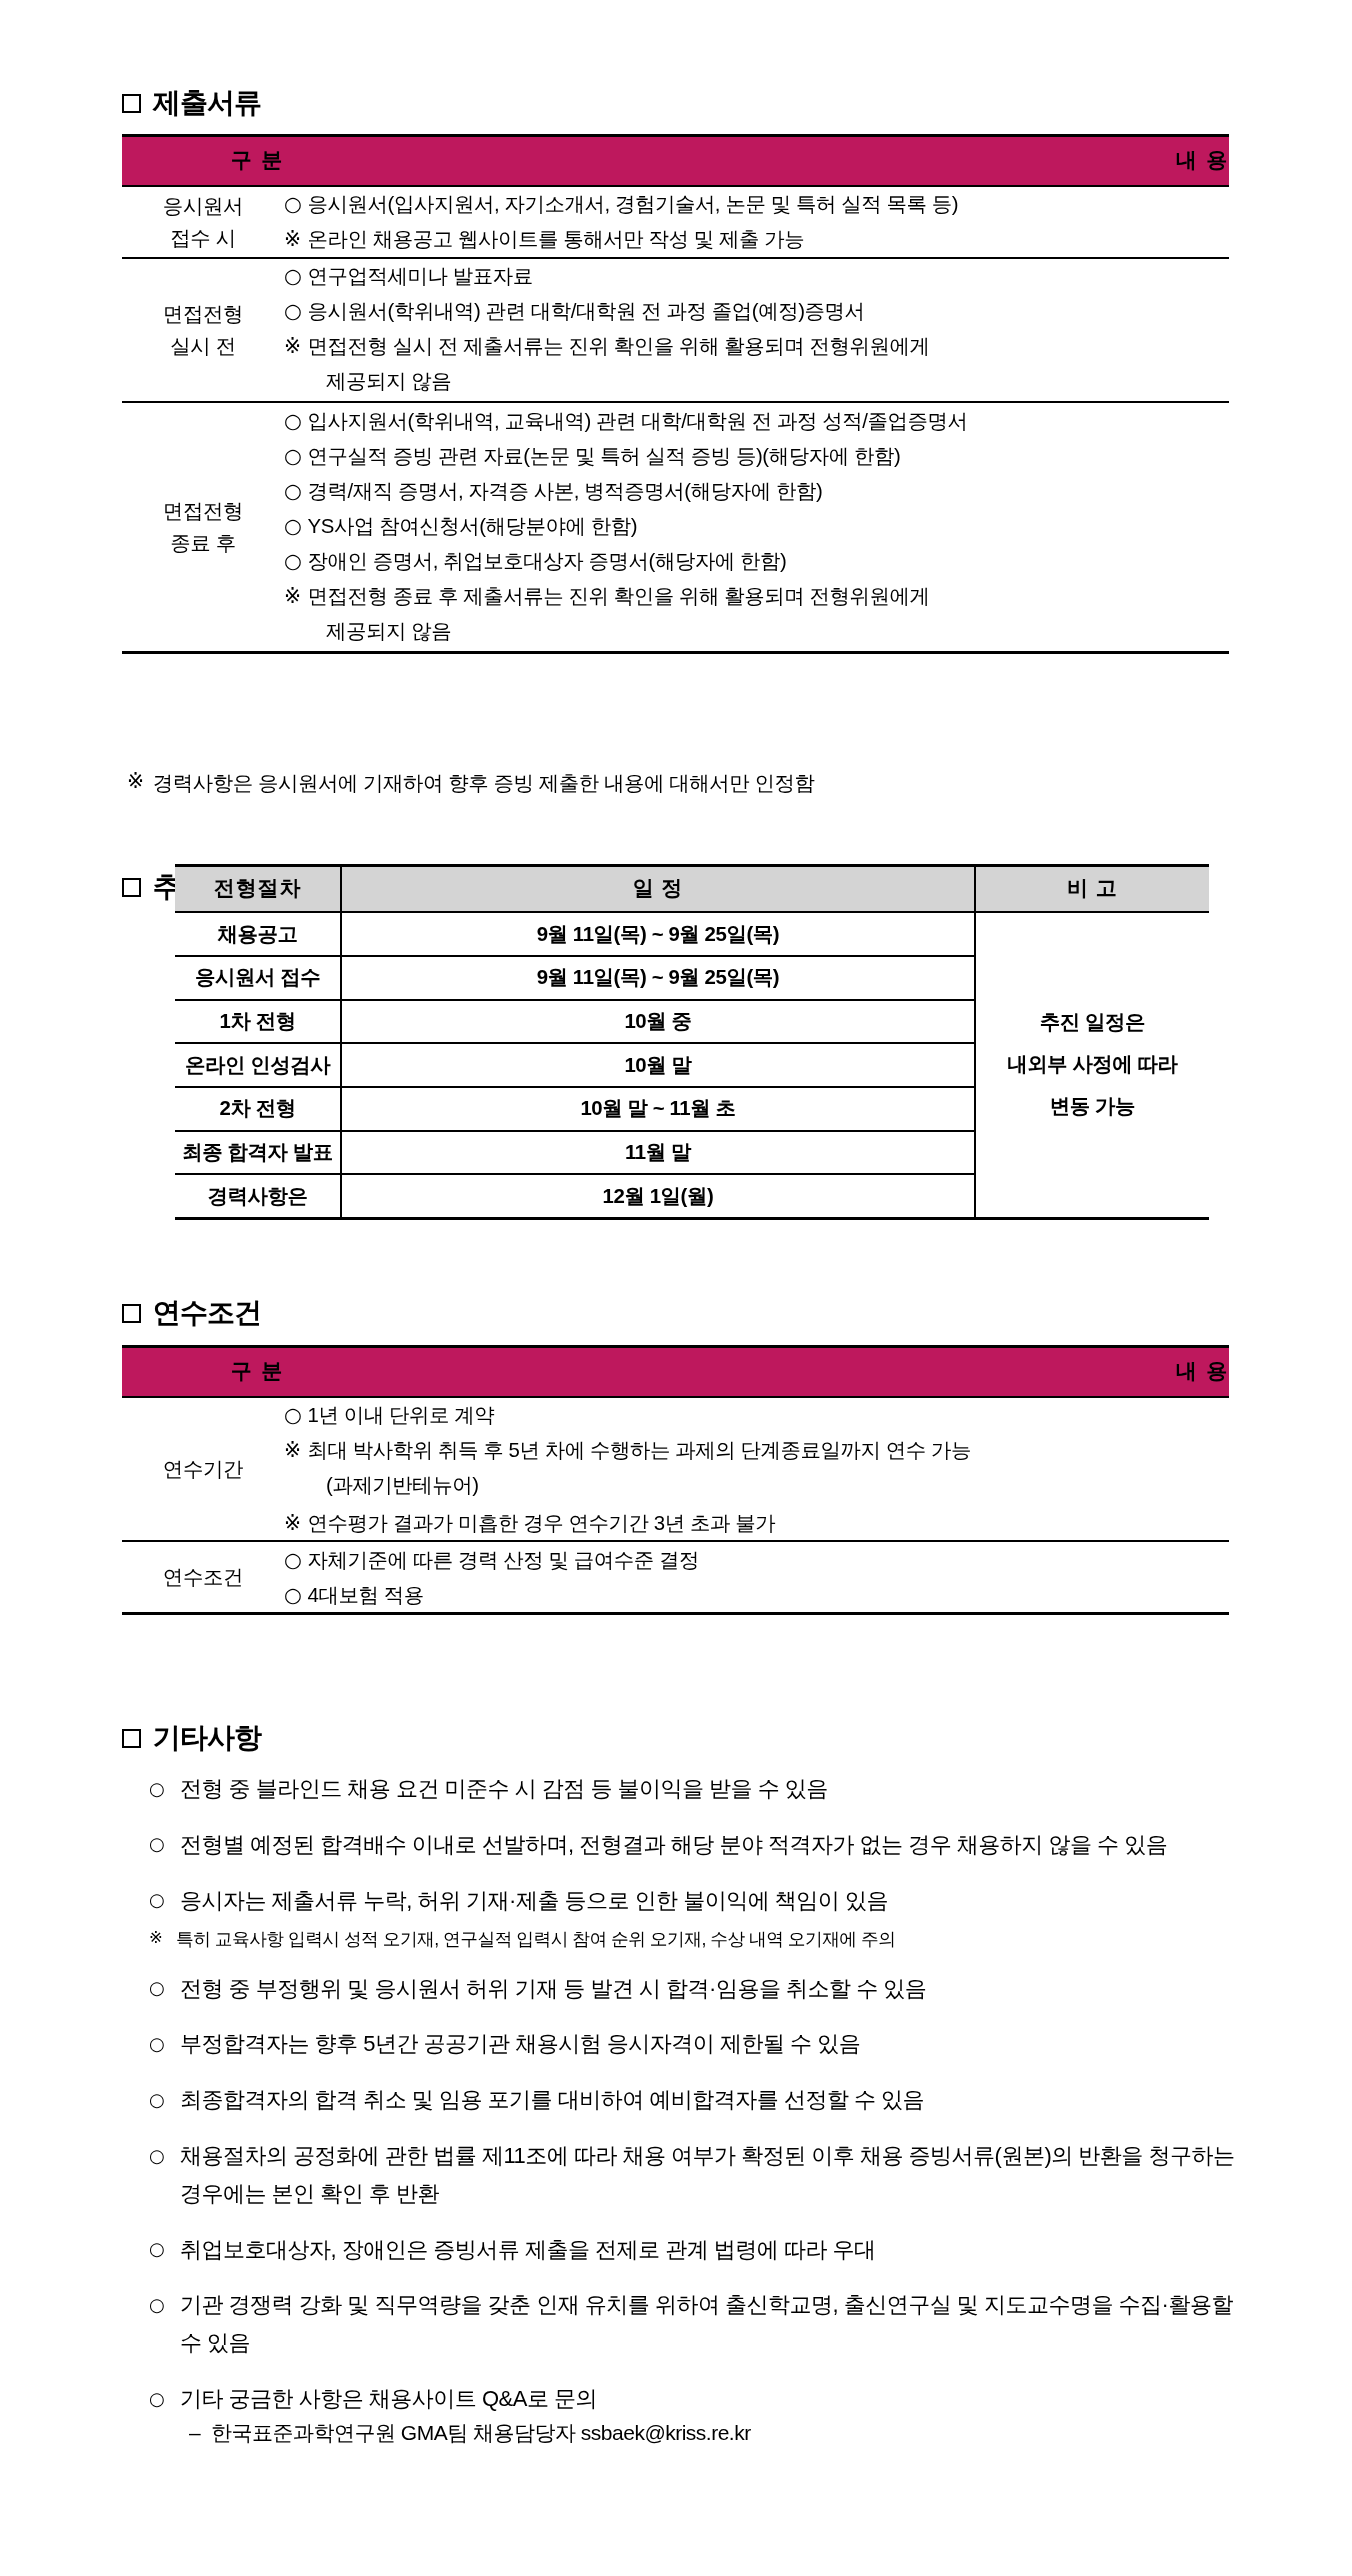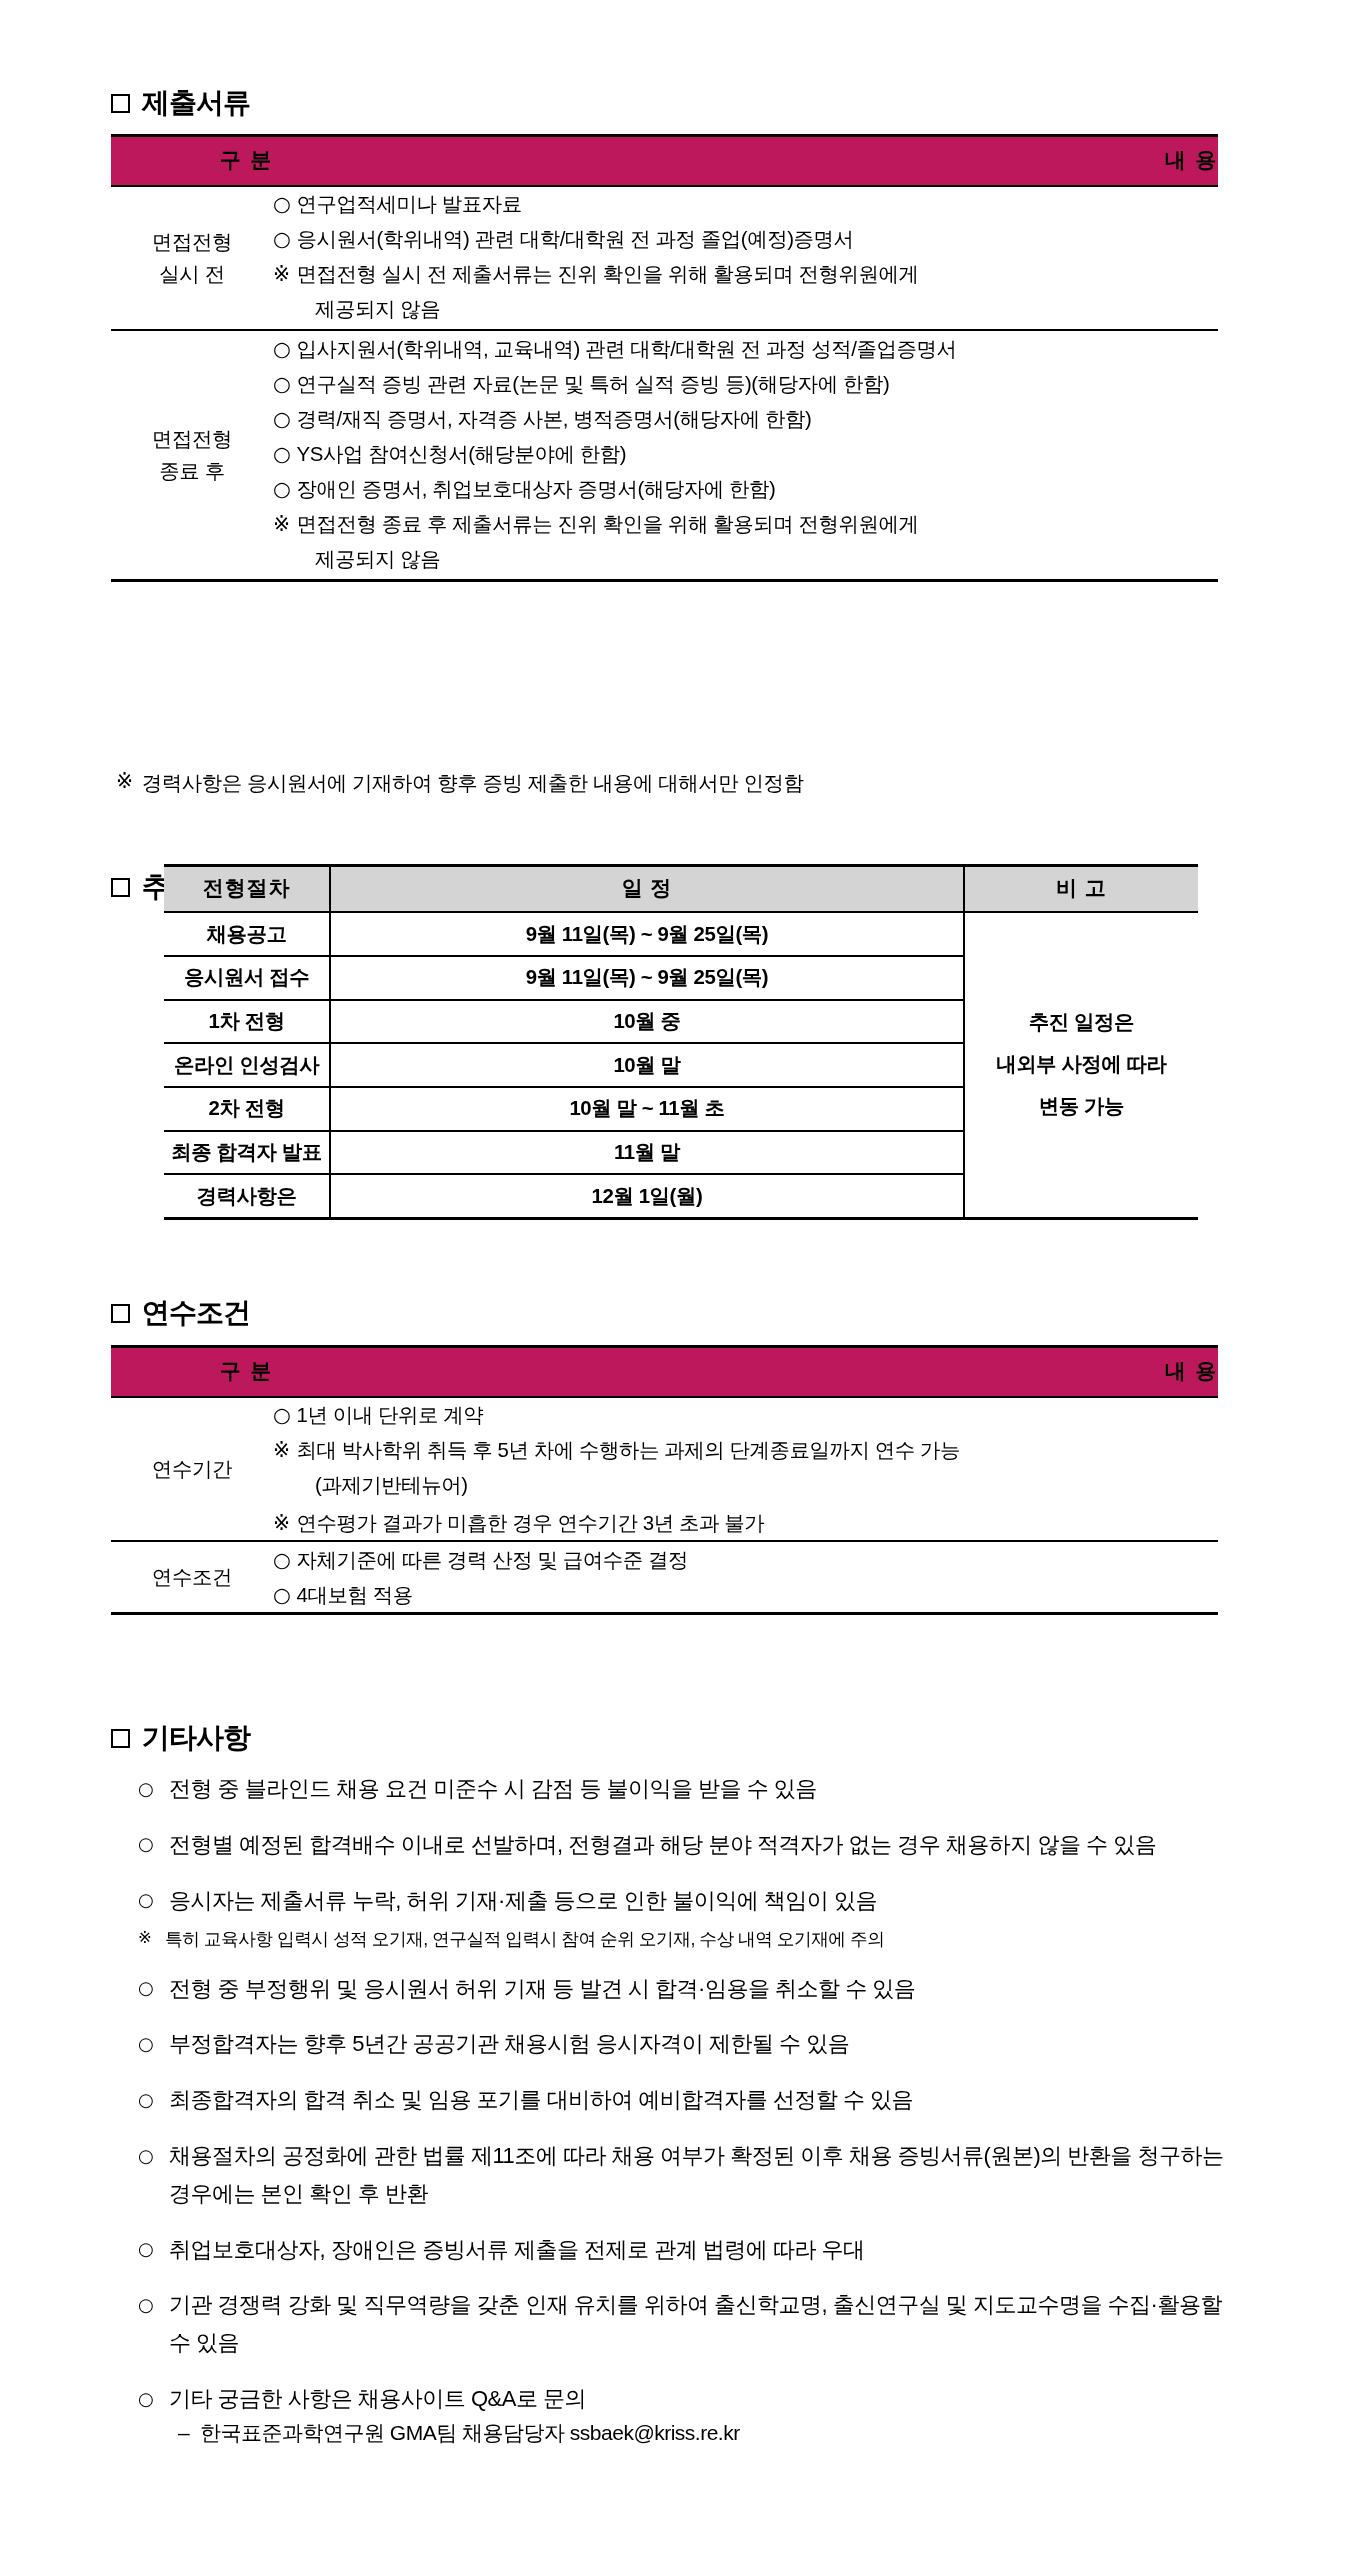--- a/index.html
+++ b/index.html
@@ -12,20 +12,21 @@
     min-height: 2576px;
     font-family: "Liberation Sans", "DejaVu Sans", sans-serif;
     color: #000000;
     position: relative;
   }
   .page {
     width: 1245px;
     min-height: 2576px;
     padding: 0;
     position: relative;
+    margin-left: 11px;
   }
   
   .section-heading {
     display: flex;
     align-items: center;
     gap: 11.8px;
     font-size: 28px;
     font-weight: bold;
     letter-spacing: -0.9px;
     margin: 0;
@@ -197,20 +198,34 @@
           <col style="width:945px">
         </colgroup>
       <thead>
         <tr>
           <th>구 분</th>
           <th class="divider-left">내 용</th>
         </tr>
       </thead>
       <tbody>
 
+        <tr>
+          <td class="label-cell">
+            <span class="hang">응시원서</span>
+            <span class="hang">접수 시</span>
+          </td>
+          <td class="content-cell divider-left">
+            <span class="ln">
+              <span class="marker">○</span><span>응시원서(입사지원서, 자기소개서, 경험기술서, 논문 및 특허 실적 목록 등)</span>
+            </span>
+            <span class="ln">
+              <span class="marker">※</span><span>온라인 채용공고 웹사이트를 통해서만 작성 및 제출 가능</span>
+            </span>
+          </td>
+        </tr>
 
         <tr>
           <td class="label-cell">
             <span class="hang">면접전형</span>
             <span class="hang">실시 전</span>
           </td>
           <td class="content-cell divider-left">
             <span class="ln">
               <span class="marker">○</span><span>연구업적세미나 발표자료</span>
             </span>

